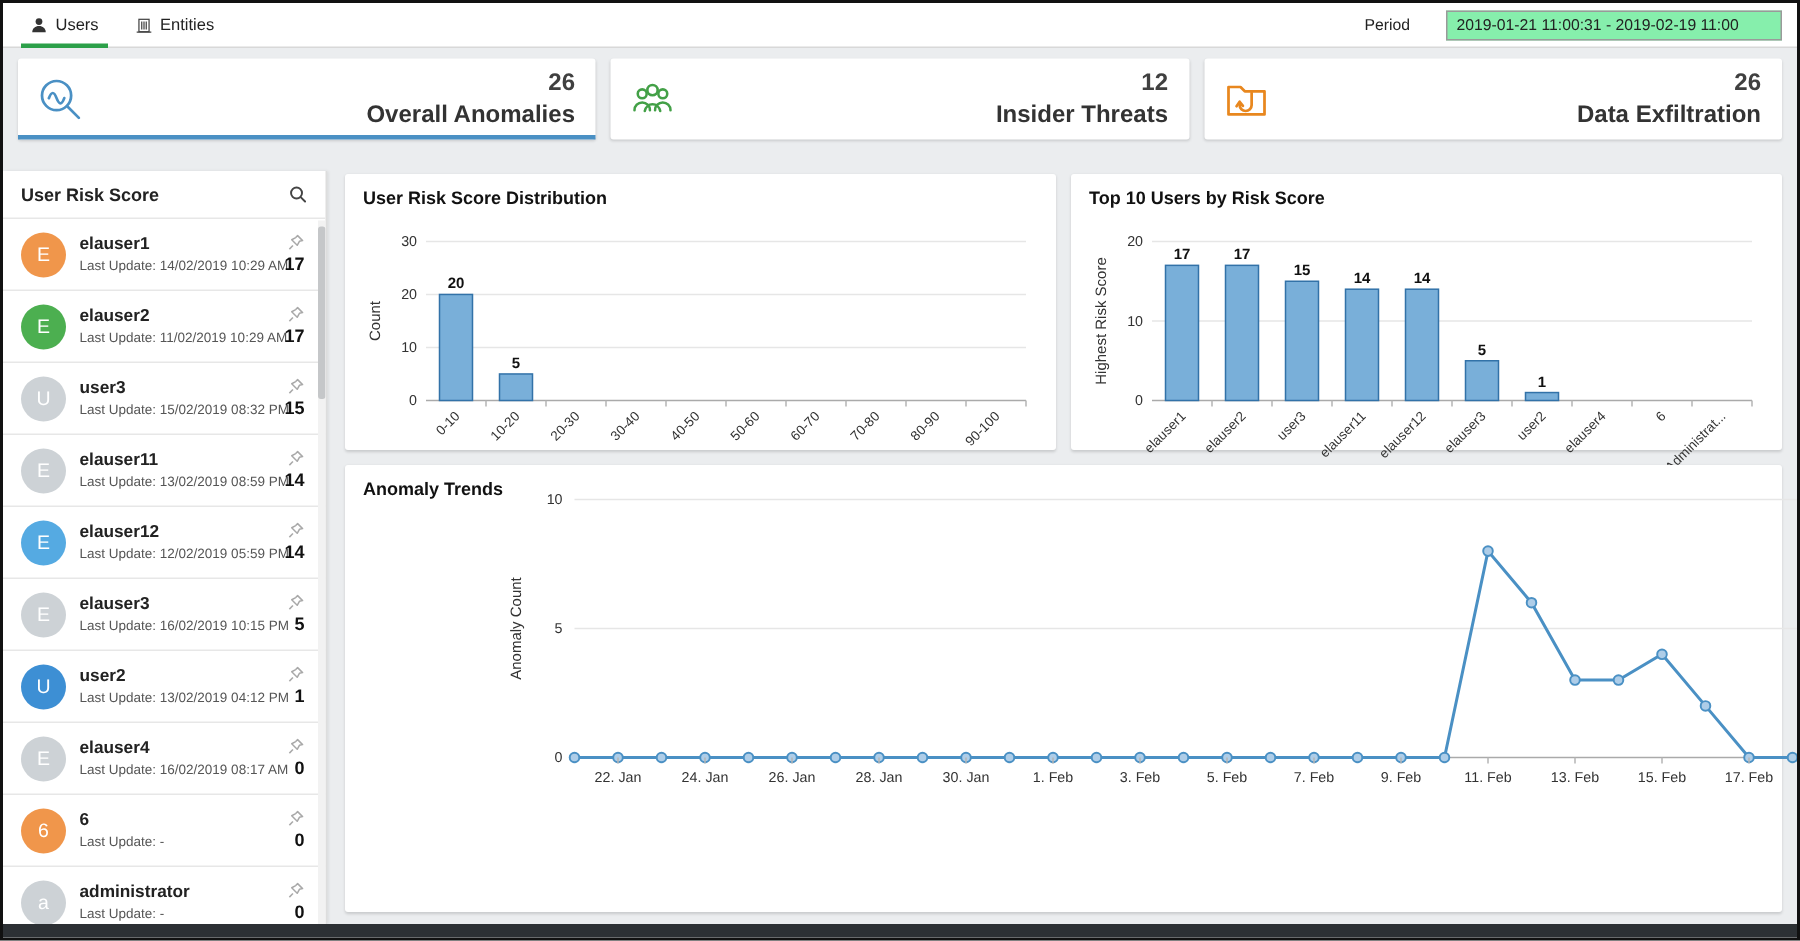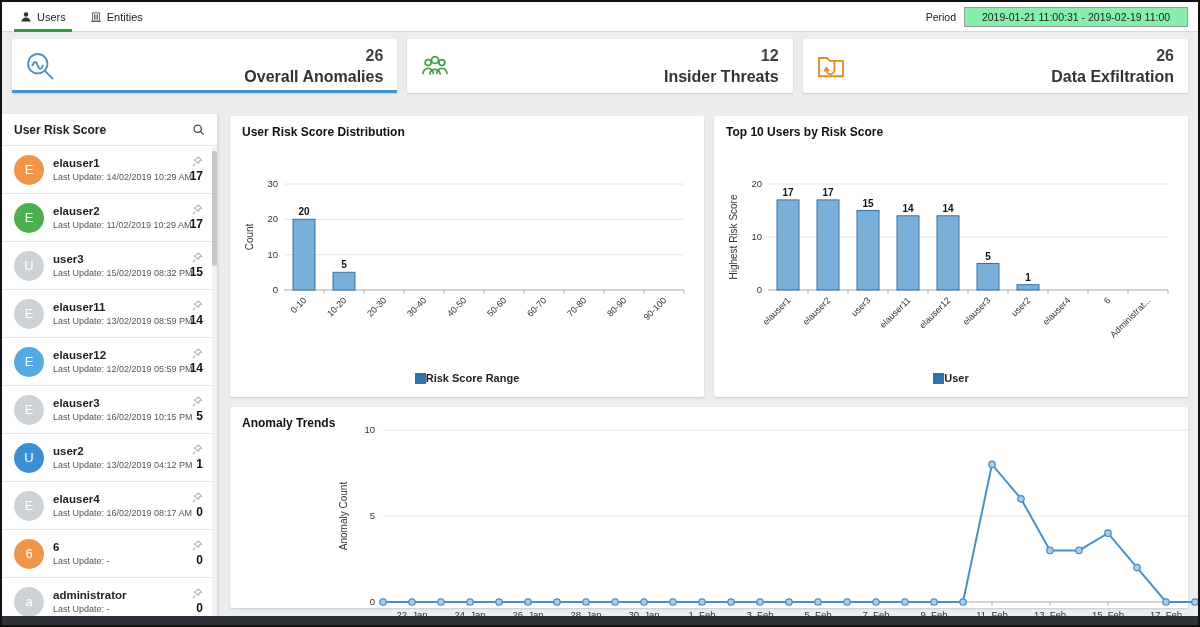--- a/index.html
+++ b/index.html
@@ -2,26 +2,26 @@
 <html><head>
 <meta charset="utf-8">
 <style>
   * { margin:0; padding:0; box-sizing:border-box; }
   body { font-family:"Liberation Sans", sans-serif; background:#fff; }
   .frame { width:1200px; height:627px; border:2px solid #111; background:#ebedef;
            display:flex; flex-direction:column; overflow:hidden; position:relative; }
 
   
   .topbar { height:30px; background:#fff; border-bottom:1px solid #d8d8d8;
-            display:flex; justify-content:space-between; align-items:center; padding:0 10px 0 6px; flex:0 0 auto;text-align:center;}
+            display:flex; justify-content:space-between; align-items:center; padding:0 10px 0 6px; flex:0 0 auto;}
   .tabs { display:flex; height:30px; }
   .tab { display:flex; align-items:center; gap:5px; font-size:11px; color:#222;
          padding:0 12px; position:relative; cursor:pointer; }
   .tab.active::after { content:""; position:absolute; left:6px; right:6px; bottom:0; height:3px; background:#2ca049; }
-  .period { display:flex; align-items:center; gap:8px; font-size:10.5px; color:#222; }
+  .period { display:flex; align-items:center; gap:24px; font-size:10.5px; color:#222; }
   .period-input { border:1px solid #9a9a9a; background:#86efac; padding:3px 6px; font-size:10.5px;
                   width:224px; white-space:nowrap; overflow:hidden; }
 
   
   .cards { display:flex; gap:10px; padding:7px 10px 16px; flex:0 0 auto; }
   .card { flex:1; background:#fff; border-radius:2px; box-shadow:0 1px 2px rgba(0,0,0,.15);
           display:flex; align-items:center; justify-content:space-between;
           padding:8px 14px 8px 12px; height:54px; position:relative; cursor:pointer; }
   .card.active::after { content:""; position:absolute; left:0; right:0; bottom:0; height:3px; background:#4a90c4; }
   .card-right { text-align:right; }
@@ -41,21 +41,21 @@
   .user-name { font-size:11.5px; font-weight:bold; color:#222; margin-bottom:3px; }
   .user-update { font-size:9px; color:#555; white-space:nowrap; }
   .user-right { display:flex; flex-direction:column; align-items:flex-end; gap:2px; padding-right:6px; }
   .user-score { font-size:12px; font-weight:bold; color:#111; }
   .sb-track { position:absolute; top:33px; bottom:0; right:0; width:5px; background:#f2f2f2; }
   .sb-thumb { position:absolute; top:4px; right:0; width:5px; height:115px; background:#c5c7c9; border-radius:2px; }
 
   .main { flex:1; display:flex; flex-direction:column; gap:10px; padding:2px 10px 8px 12px; overflow:hidden; }
   .row2 { display:flex; gap:10px; flex:0 0 auto; }
   .panel { background:#fff; border-radius:2px; box-shadow:0 1px 2px rgba(0,0,0,.15); padding:9px 12px; }
-  .row2 .panel { flex:1; height:281px; display:flex; flex-direction:column;justify-content:space-between; }
+  .row2 .panel { flex:1; height:184px; display:flex; flex-direction:column; }
   .panel h3 { font-size:12px; font-weight:bold; color:#111; margin-bottom:2px; flex:0 0 auto; }
   .chart-sm { height:182px; width:100%; }
   .panel.trends { flex:1; display:flex; min-height:0; }
   .chart-lg { flex:1; width:100%; min-height:0; }
   .legend { display:flex; align-items:center; justify-content:center; gap:0;
             font-size:11px; font-weight:bold; color:#222; height:20px; cursor:pointer; }
   .swatch { width:11px; height:11px; background:#3272a8; display:inline-block; }
   .chart svg text, svg text { font-family:"Liberation Sans", sans-serif; }
 
   .bottombar { height:9px; background:#2c3034; flex:0 0 auto; }

